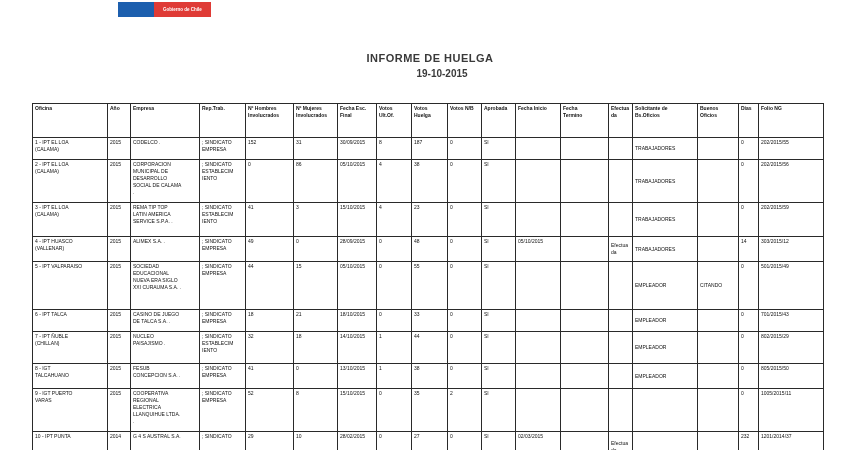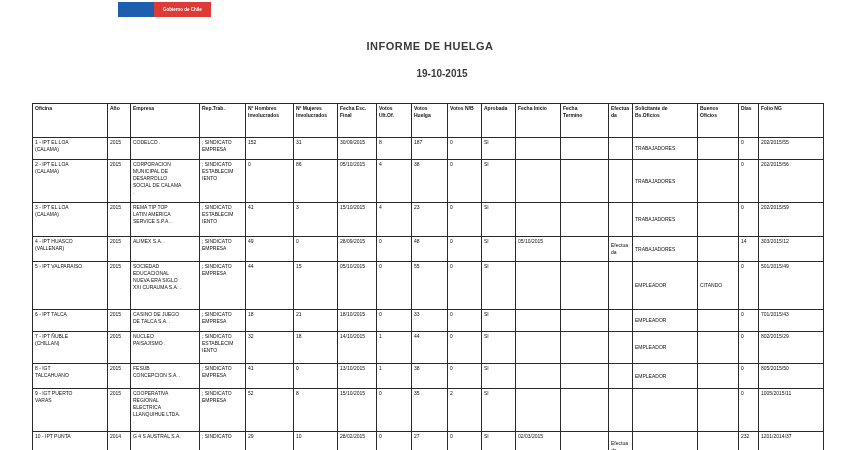--- a/index.html
+++ b/index.html
@@ -8,21 +8,21 @@
   .page { position: relative; width: 860px; height: 450px; background: #fff; }
 
   
   .logo { position: absolute; left: 118px; top: 2px; height: 15px; display: flex; }
   .logo-blue { width: 36px; height: 15px; background: #1d5fae; }
   .logo-red  { width: 57px; height: 15px; background: #df3b36; color: #fff;
     font-size: 4.5px; font-weight: bold; display: flex; align-items: center; justify-content: center;
     white-space: nowrap; overflow: hidden; }
 
   
-  .title { position: absolute; top: 40px; left: 0; width: 100%; text-align: center;
+  .title { position: absolute; top: 52px; left: 0; width: 100%; text-align: center;
     font-size: 11px; font-weight: bold; color: #3a3a3a; letter-spacing: 0.5px; }
   .date  { position: absolute; top: 68px; left: 12px; width: 100%; text-align: center;
     font-size: 10px; font-weight: bold; color: #3a3a3a; }
 
   
   table { position: absolute; left: 32px; top: 103px; width: 791px;
     border-collapse: collapse; table-layout: fixed; }
   th, td { border: 1px solid #2a2a2a; padding: 1px 2px; font-size: 5px; line-height: 7px;
     color: #111; text-align: left; vertical-align: top; white-space: pre-line;
     overflow-wrap: anywhere; word-break: break-word; overflow: hidden; }

